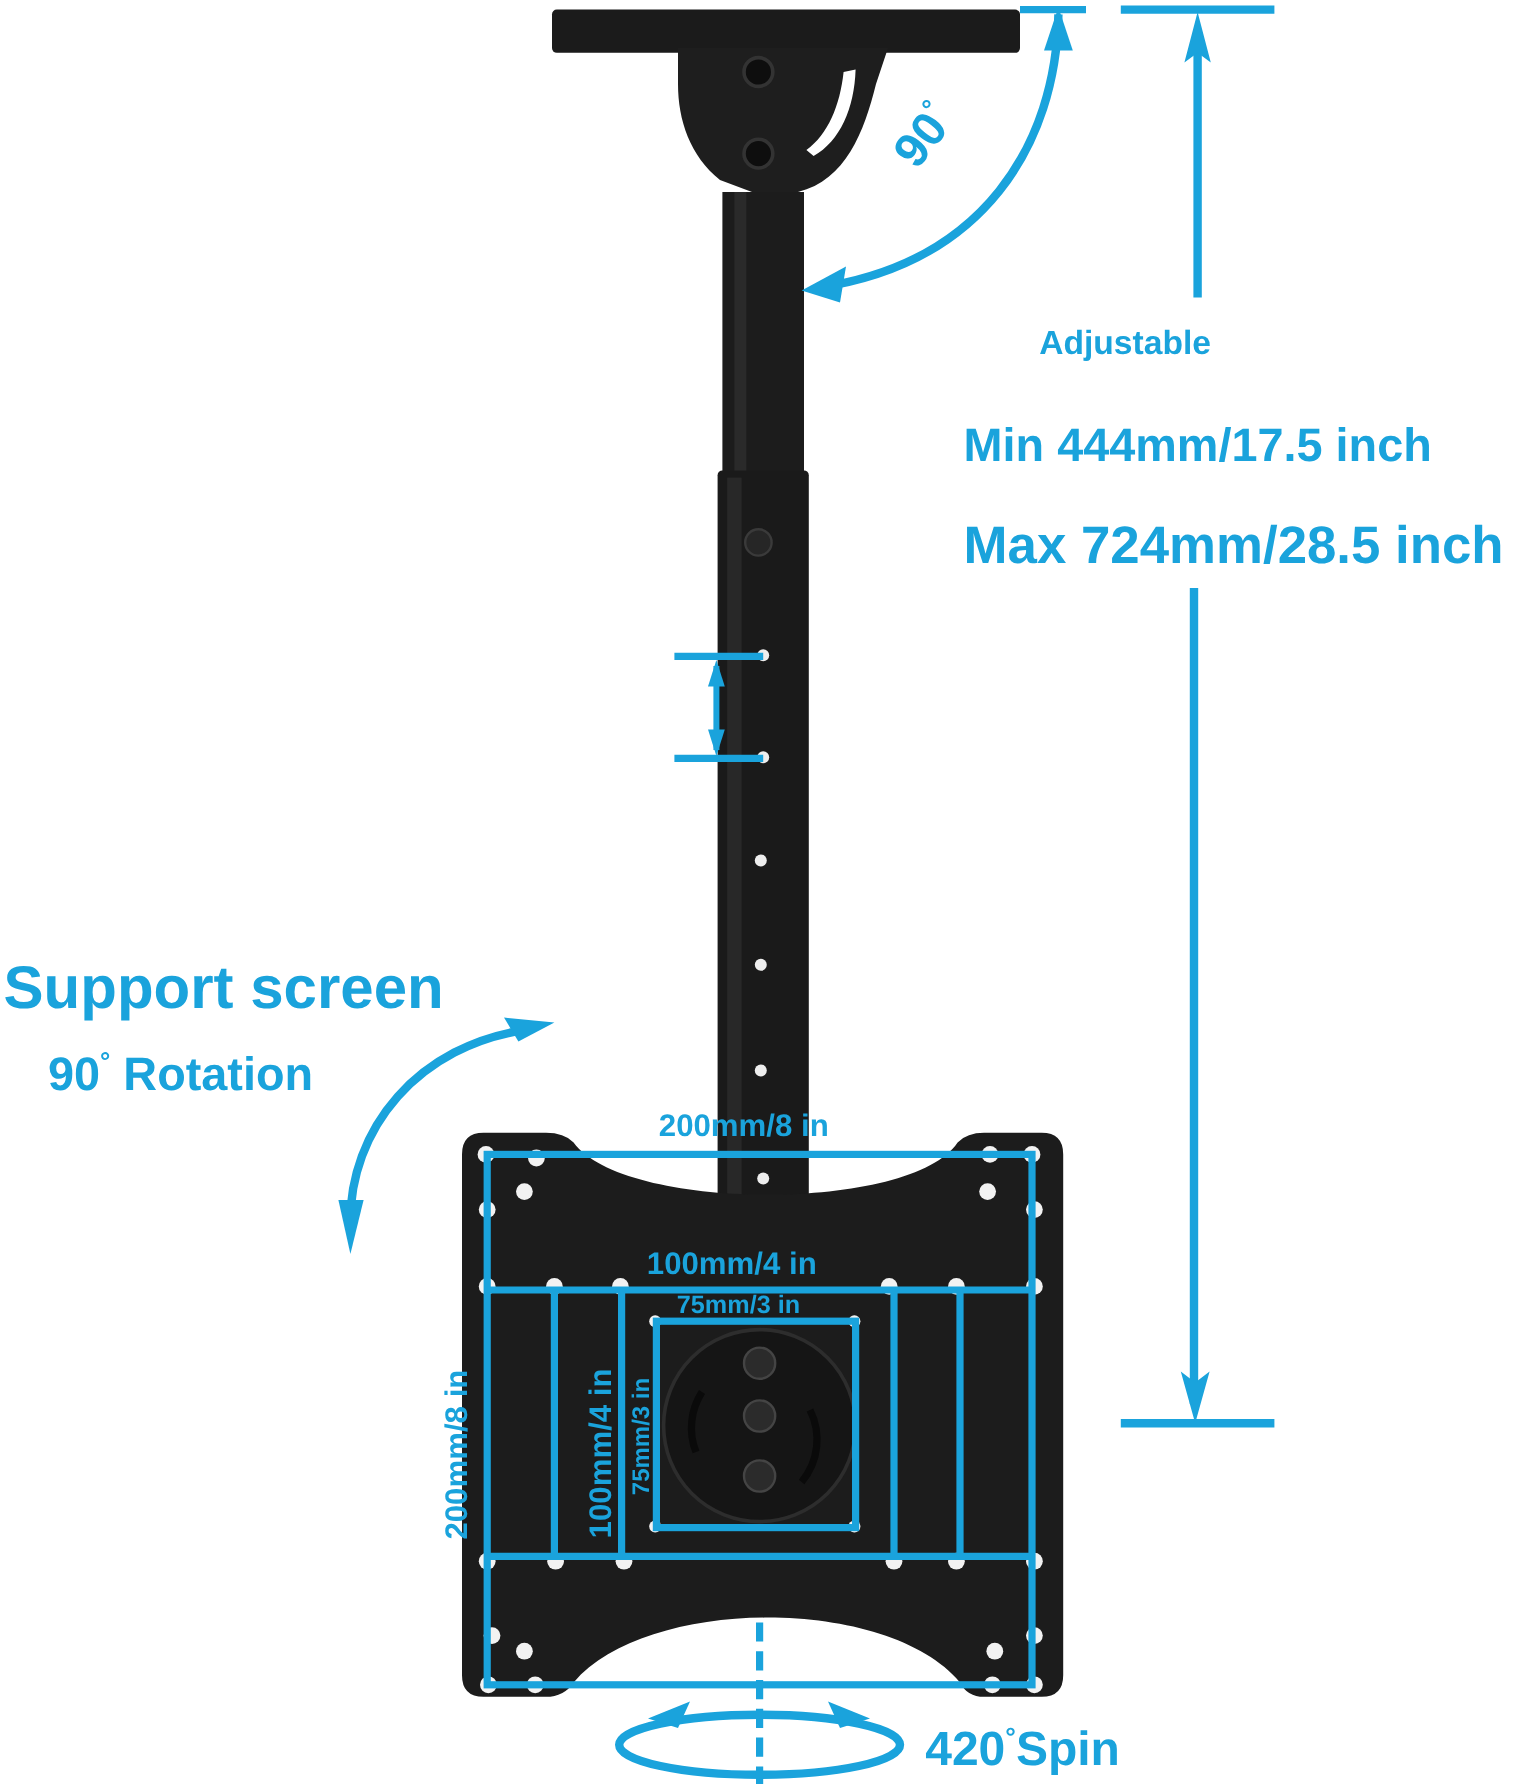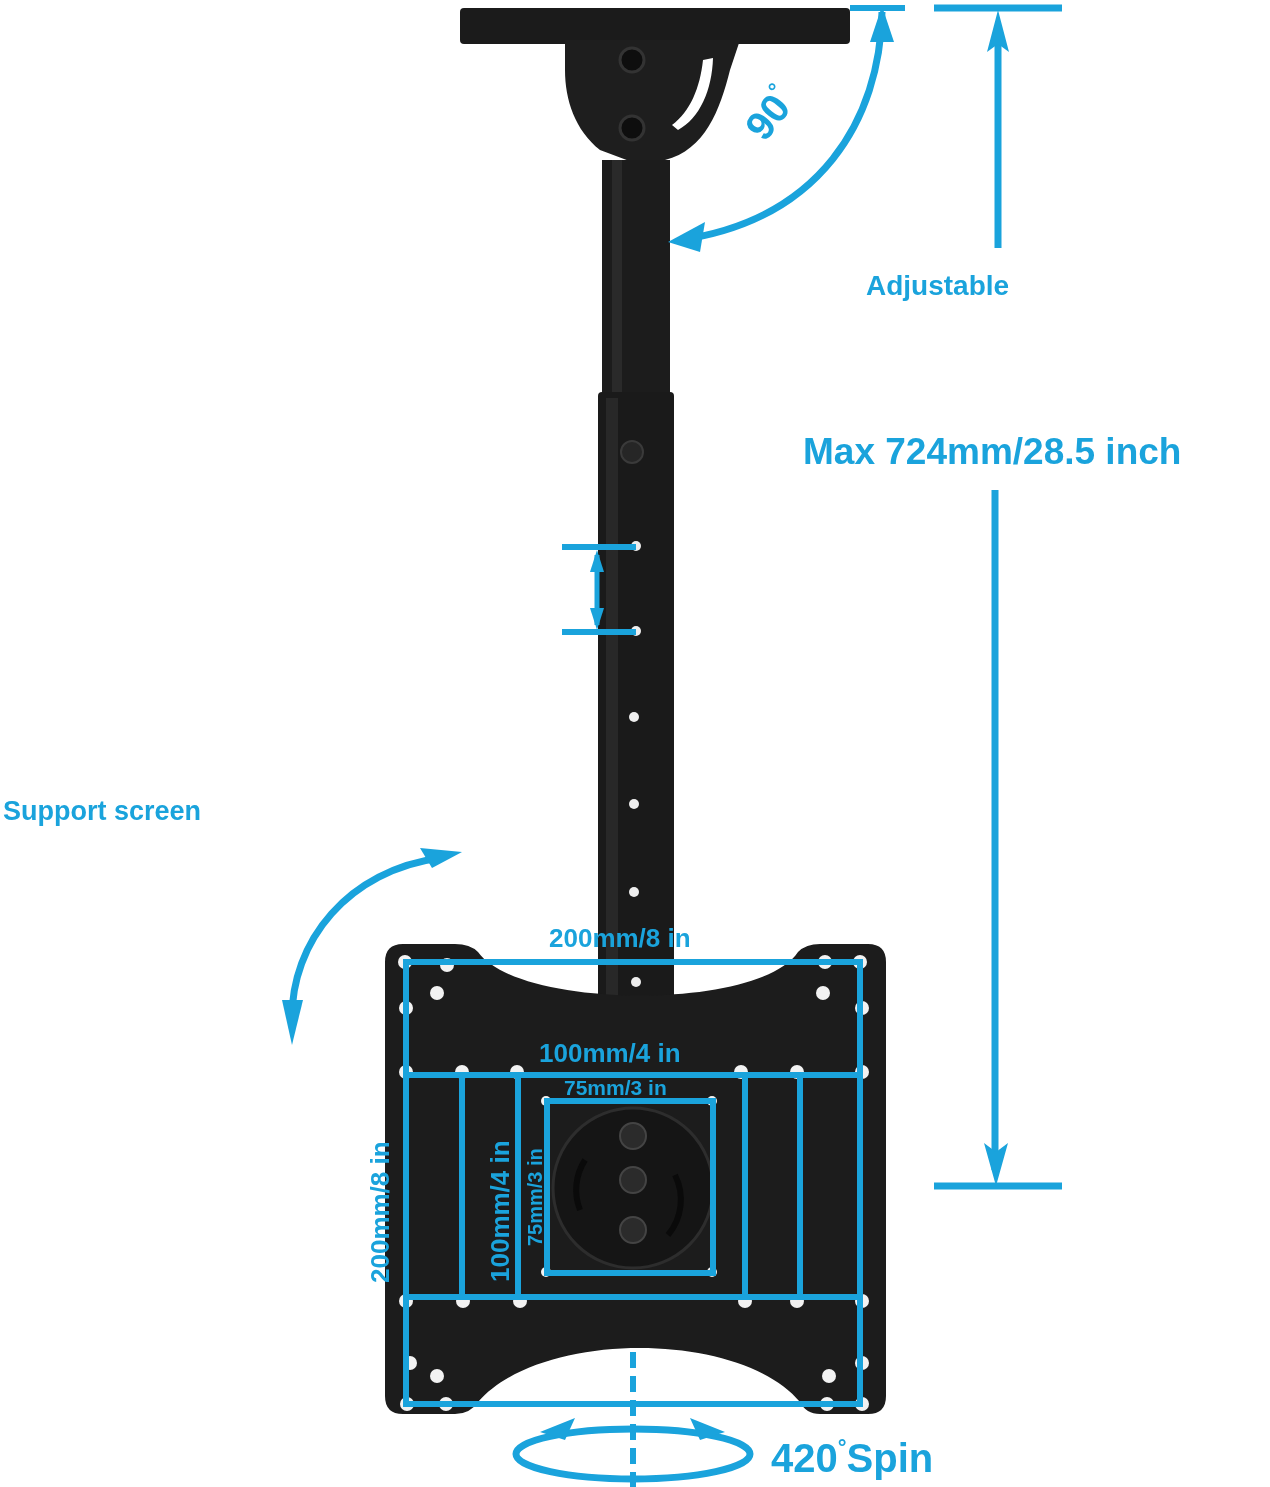--- a/index.html
+++ b/index.html
@@ -146,24 +146,28 @@
       <path d="M462,852 L420,848 L432,868 Z" fill="#1aa3dc"></path>
       <path d="M292,1045 L282,1000 L303,1000 Z" fill="#1aa3dc"></path>
     </g>
   </svg>
 
   <div class="lbl big" style="left:738px; top:122px; transform:rotate(-52deg); transform-origin:left top;">
     <span>90</span><sup>°</sup>
   </div>
 
   <div class="lbl big" style="left:866px; top:272px; font-size:28px;">Adjustable</div>
-  <div class="lbl big" style="left:803px; top:433px; font-size:37px;">Max 724mm/28.5 inch</div>
+  <div class="lbl big" style="left:803px; top:352px; font-size:39px;">Min 444mm/17.5 inch</div>
+  <div class="lbl big" style="left:803px; top:433px; font-size:44px;">Max 724mm/28.5 inch</div>
 
 
-  <div class="lbl big" style="left:3px; top:798px; font-size:27px;">Support screen</div>
+  <div class="lbl big" style="left:3px; top:798px; font-size:50px;">Support screen</div>
+  <div class="lbl big" style="left:40px; top:876px; font-size:39px;">
+    <span>90</span><sup>°</sup><span> Rotation</span>
+  </div>
 
   <div class="lbl mid" style="left:549px; top:925px; font-size:26px;">200mm/8 in</div>
   <div class="lbl mid" style="left:539px; top:1040px; font-size:26px;">100mm/4 in</div>
   <div class="lbl sm" style="left:564px; top:1077px; font-size:21px;">75mm/3 in</div>
 
   <div class="lbl mid" style="left:367px; top:1283px; font-size:26px; transform:rotate(-90deg); transform-origin:left top;">200mm/8 in</div>
   <div class="lbl mid" style="left:487px; top:1282px; font-size:26px; transform:rotate(-90deg); transform-origin:left top;">100mm/4 in</div>
   <div class="lbl sm" style="left:525px; top:1246px; font-size:20px; transform:rotate(-90deg); transform-origin:left top;">75mm/3 in</div>
 
   <div class="lbl big" style="left:771px; top:1438px; font-size:40px;">

